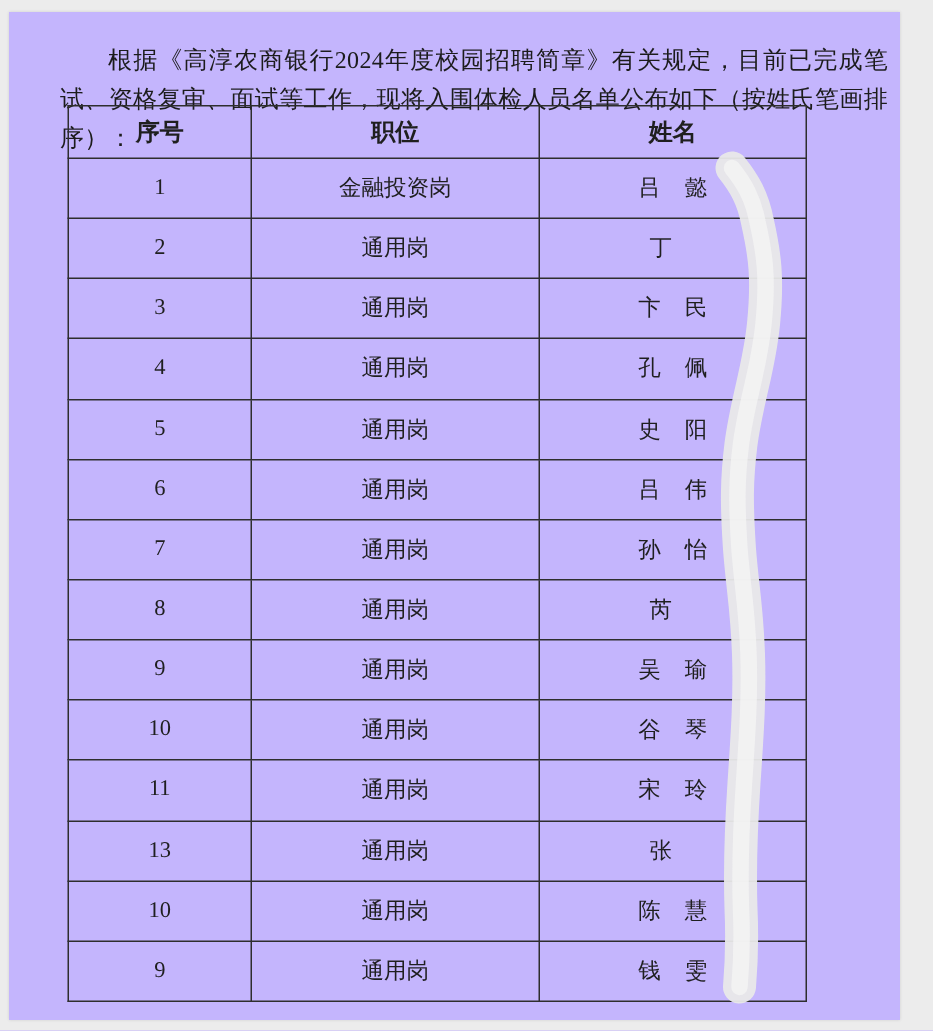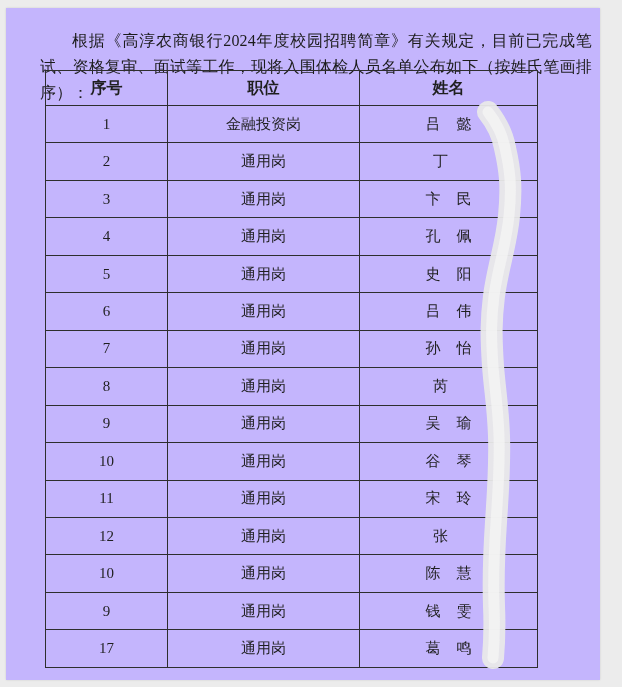--- a/index.html
+++ b/index.html
@@ -172,21 +172,21 @@
           <tr>
             <td>11</td>
             <td>通用岗</td>
             <td><span class="name-wrap">
                 <span>宋</span>
                 <span class="redacted-gap"></span>
                 <span>玲</span>
               </span></td>
           </tr>
           <tr>
-            <td>12</td>
+            <td>13</td>
             <td>通用岗</td>
             <td><span class="name-wrap">
                 <span>张</span>
                 <span class="redacted-gap"></span>
                 <span></span>
               </span></td>
           </tr>
           <tr>
             <td>10</td>
             <td>通用岗</td>
@@ -196,29 +196,20 @@
                 <span>慧</span>
               </span></td>
           </tr>
           <tr>
             <td>9</td>
             <td>通用岗</td>
             <td><span class="name-wrap">
                 <span>钱</span>
                 <span class="redacted-gap"></span>
                 <span>雯</span>
-              </span></td>
-          </tr>
-          <tr>
-            <td>17</td>
-            <td>通用岗</td>
-            <td><span class="name-wrap">
-                <span>葛</span>
-                <span class="redacted-gap"></span>
-                <span>鸣</span>
               </span></td>
           </tr>
         </tbody>
     </table>
   </div>
 
   <svg class="redaction-layer" viewBox="0 0 622 687">
     <path d="M488,112 C496,122 502,132 505,148 C510,170 512,186 509,216
              C506,246 498,266 494,296 C491,320 491,336 493,366
              C495,392 498,406 499,436 C500,466 498,492 496,522

